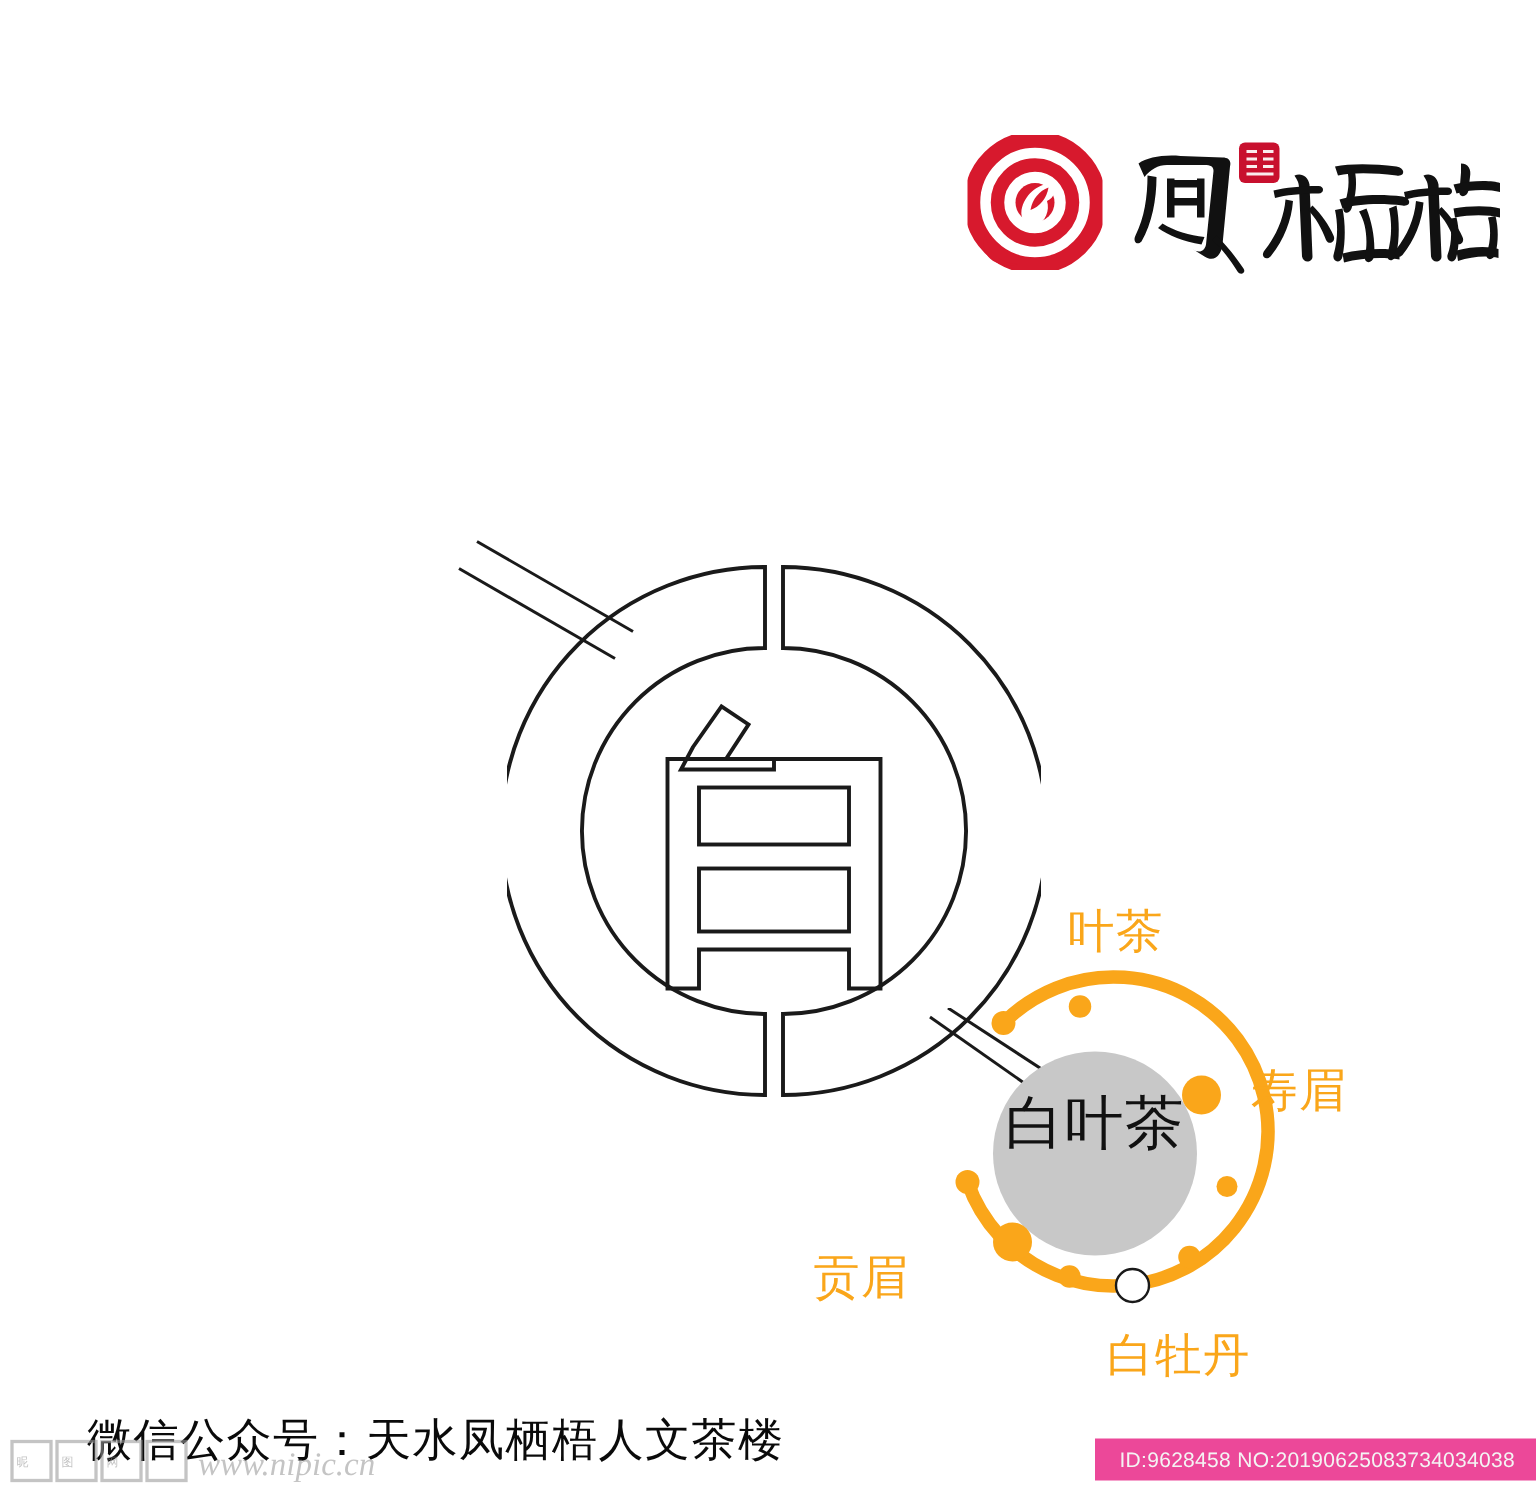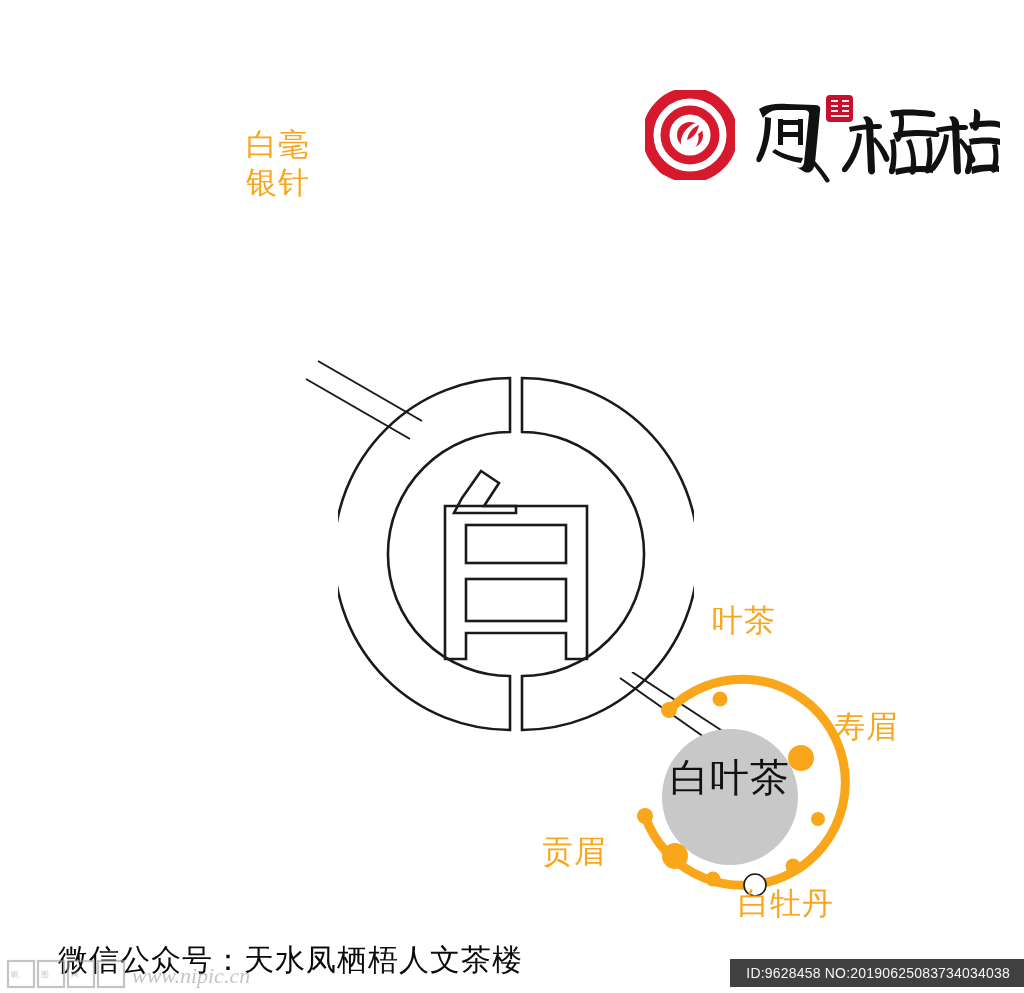--- a/index.html
+++ b/index.html
@@ -54,21 +54,21 @@
   
   .cluster { position: absolute; }
   #cluster-bai-ya {
     left: 168px;
     top: 205px;
     width: 250px;
     height: 250px;
   }
   #cluster-bai-ye {
     left: 605px;
-    top: 672px;
+    top: 644px;
     width: 250px;
     height: 250px;
   }
   .cluster-disc-label {
     position: absolute;
     text-align: center;
     color: #111111;
     font-family: "Liberation Sans", "DejaVu Sans", sans-serif;
     line-height: 1.16;
     letter-spacing: 1px;
@@ -128,21 +128,21 @@
     top: 955px;
     width: 282px;
     height: 36px;
     opacity: 0.58;
   }
   #watermark-id {
     position: absolute;
     right: 0px;
     top: 959px;
     height: 28px;
-    background: #404040;
+    background: #ec4899;
     color: #f4f4f4;
     font-size: 14px;
     line-height: 28px;
     padding: 0 14px 0 16px;
     white-space: nowrap;
     letter-spacing: 0.2px;
     font-family: "Liberation Sans", "DejaVu Sans", sans-serif;
   }
 </style>
 </head>
@@ -270,24 +270,20 @@
       <circle cx="188" cy="194" r="7.5" fill="#FAA61A"></circle>
       <circle cx="40" cy="144" r="8" fill="#FAA61A"></circle>
       <circle cx="70" cy="184" r="13" fill="#FAA61A"></circle>
       <circle cx="108" cy="207" r="7.5" fill="#FAA61A"></circle>
 
       <circle cx="150" cy="213" r="11" fill="#ffffff" stroke="#1a1a1a" stroke-width="1.6"></circle>
     </svg>
     <div class="cluster-disc-label" id="bai-ye-disc-label">白叶茶</div>
   </div>
 
-  <div class="olabel" id="label-baihao-yinzhen">
-    <div>白毫</div>
-    <div>银针</div>
-  </div>
 
   <div class="olabel" id="label-yecha">叶茶</div>
   <div class="olabel" id="label-shoumei">寿眉</div>
   <div class="olabel" id="label-gongmei">贡眉</div>
   <div class="olabel" id="label-baimudan">白牡丹</div>
 
   <div id="footer-text">微信公众号：天水凤栖梧人文茶楼</div>
 
   <svg id="watermark-nipic" viewBox="0 0 282 36">
     <g fill="none" stroke="#9a9a9a" stroke-width="2.2">

